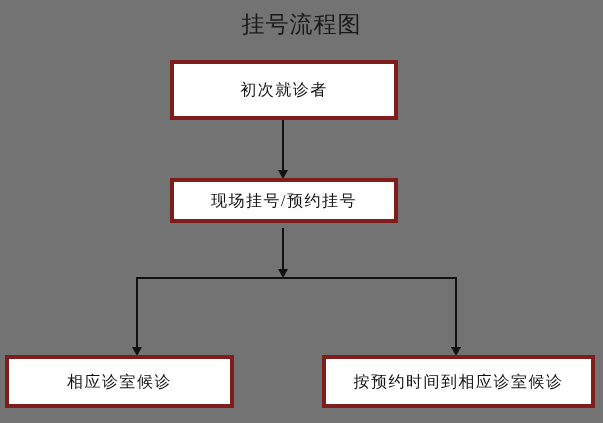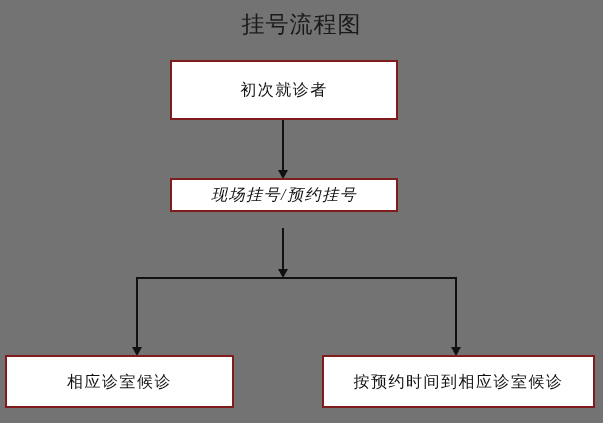--- a/index.html
+++ b/index.html
@@ -29,37 +29,37 @@
     font-size: 23px;
     line-height: 30px;
     color: #1a1a1a;
     letter-spacing: 1px;
     white-space: nowrap;
   }
   
   .node {
     position: absolute;
     box-sizing: border-box;
-    border: 2px solid #7f1d1d;
+    border: 4px solid #7f1d1d;
     background: #ffffff;
     display: flex;
     align-items: center;
     justify-content: center;
     text-align: center;
   }
   .node-label {
     font-family: "Liberation Serif", "DejaVu Serif", serif;
     font-size: 16px;
     line-height: 20px;
     color: #111111;
     letter-spacing: 1.5px;
     white-space: nowrap;
   }
   #node-first-visit   { left: 170px; top: 60px;  width: 228px; height: 60px; }
-  #node-registration  { left: 170px; top: 178px; width: 228px; height: 34px; font-style: italic; }
+  #node-registration  { left: 170px; top: 178px; width: 228px; height: 45px; }
   #node-wait-clinic   { left: 5px;   top: 355px; width: 229px; height: 53px; }
   #node-wait-appt     { left: 322px; top: 355px; width: 273px; height: 53px; }
 
   
   .vline {
     position: absolute;
     width: 2px;
     background: #111111;
   }
   .hline {

